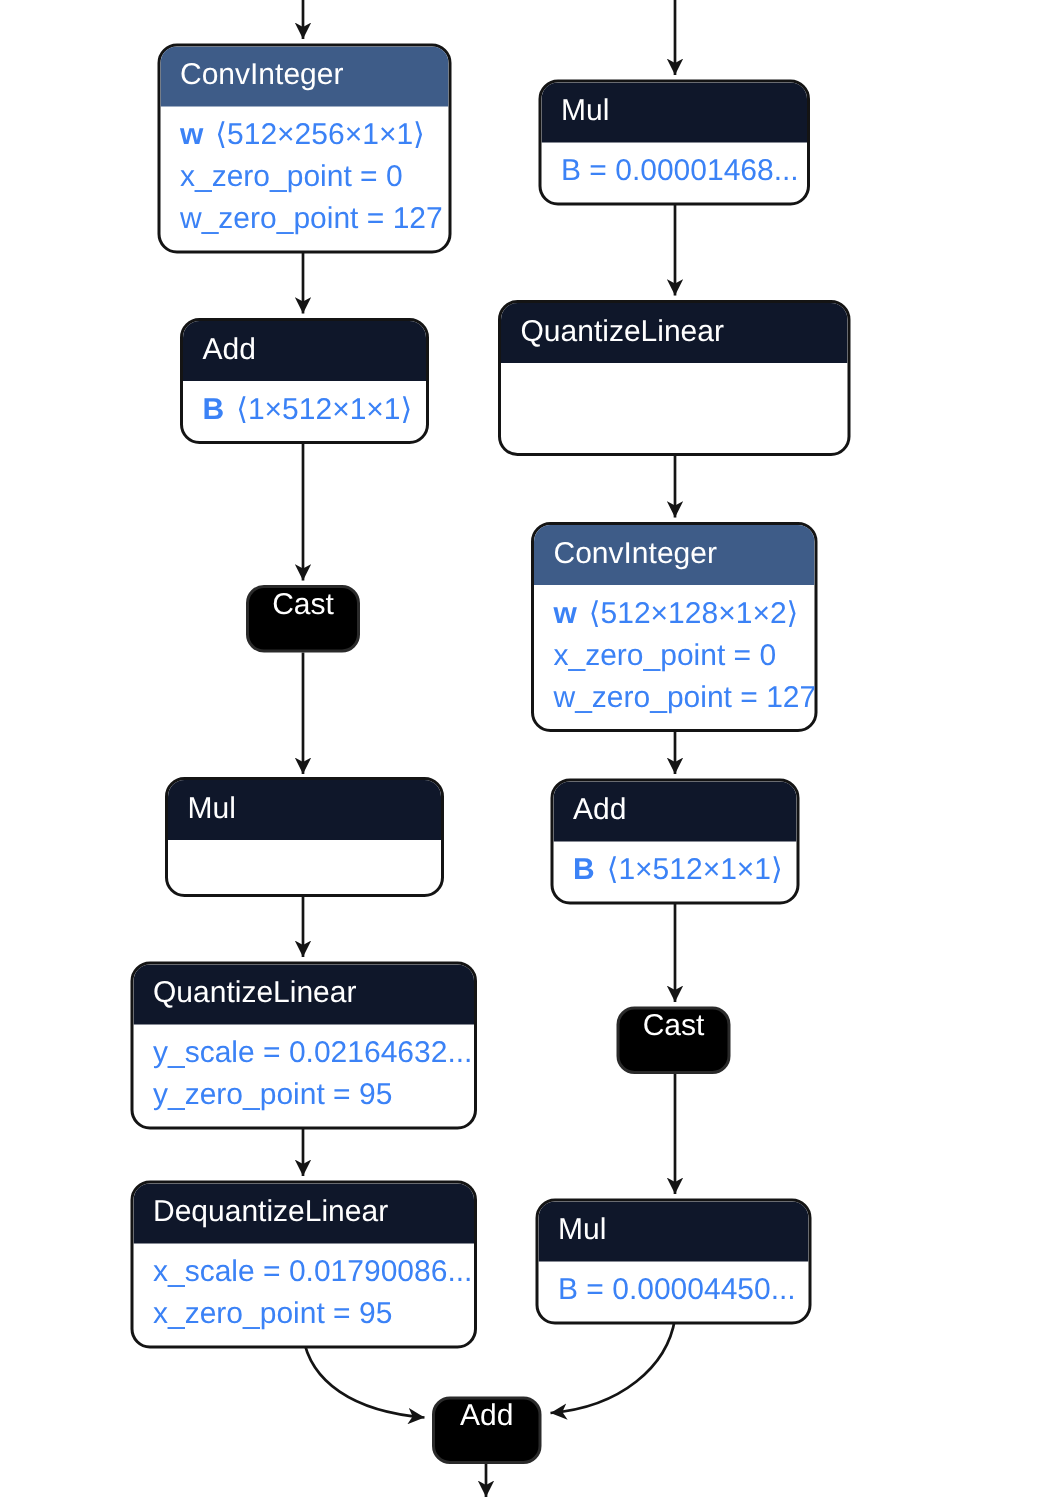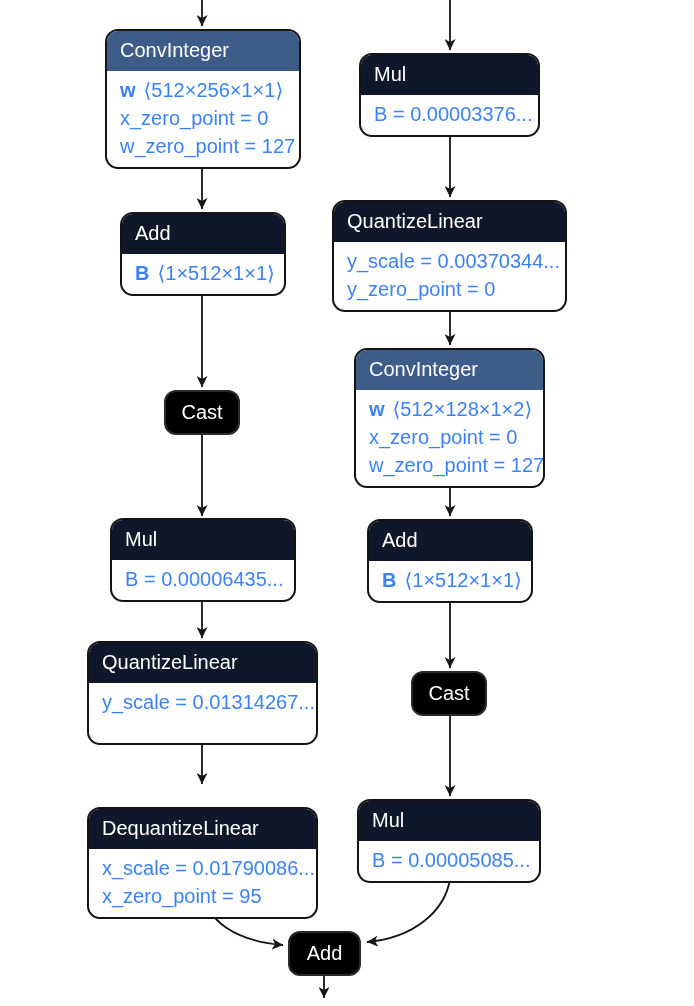--- a/index.html
+++ b/index.html
@@ -34,21 +34,21 @@
   .attr-line { display: block; }
   .attr-bold { font-weight: bold; margin-right: 8px; }
   .attr-bold:empty { display: none; }
   .node-compact {
     position: absolute; z-index: 2;
     background: #000000;
     border: 2px solid #2a2a2a;
     border-radius: 12px;
     color: #ffffff;
     font-size: 20px;
-    display: flex; align-items: center; justify-content: center;
+    display: flex; align-items: flex-start; justify-content: center;
     white-space: nowrap;
   }
 </style>
 </head>
 <body>
 
 <div id="canvas">
 
   <svg id="edges" width="694" height="1006" viewBox="0 0 694 1006">
     <defs>
@@ -96,60 +96,54 @@
   </div>
 
   <div class="node-compact" style="left:147px; top:390px; width:76px; height:45px;">
     <span>Cast</span>
   </div>
 
   <div class="node" style="left:93px; top:518px; width:186px; min-height:80px;">
     <div class="node-header">
       <span>Mul</span>
     </div>
-    <div class="node-body">
-      <span class="attr-line"><span>B = 0.00006435...</span></span>
-    </div>
   </div>
 
   <div class="node" style="left:70px; top:641px; width:231px; min-height:104px;">
     <div class="node-header">
       <span>QuantizeLinear</span>
     </div>
     <div class="node-body">
-      <span class="attr-line"><span>y_scale = 0.01314267...</span></span>
+      <span class="attr-line"><span>y_scale = 0.02164632...</span></span>
+      <span class="attr-line"><span>y_zero_point = 95</span></span>
     </div>
   </div>
 
-  <div class="node" style="left:70px; top:787px; width:231px; min-height:104px;margin-top:20px;">
+  <div class="node" style="left:70px; top:787px; width:231px; min-height:104px;">
     <div class="node-header">
       <span>DequantizeLinear</span>
     </div>
     <div class="node-body">
       <span class="attr-line"><span>x_scale = 0.01790086...</span></span>
       <span class="attr-line"><span>x_zero_point = 95</span></span>
     </div>
   </div>
 
   <div class="node" style="left:342px; top:53px; width:181px; min-height:78px;">
     <div class="node-header">
       <span>Mul</span>
     </div>
     <div class="node-body">
-      <span class="attr-line"><span>B = 0.00003376...</span></span>
+      <span class="attr-line"><span>B = 0.00001468...</span></span>
     </div>
   </div>
 
   <div class="node" style="left:315px; top:200px; width:235px; min-height:104px;">
     <div class="node-header">
       <span>QuantizeLinear</span>
-    </div>
-    <div class="node-body">
-      <span class="attr-line"><span>y_scale = 0.00370344...</span></span>
-      <span class="attr-line"><span>y_zero_point = 0</span></span>
     </div>
   </div>
 
   <div class="node" style="left:337px; top:348px; width:191px; min-height:131px;">
     <div class="node-header" style="background: rgb(62, 92, 136);">
       <span>ConvInteger</span>
     </div>
     <div class="node-body">
       <span class="attr-line"><span class="attr-bold">w</span><span>⟨512×128×1×2⟩</span></span>
       <span class="attr-line"><span>x_zero_point = 0</span></span>
@@ -168,21 +162,21 @@
 
   <div class="node-compact" style="left:394px; top:671px; width:76px; height:45px;">
     <span>Cast</span>
   </div>
 
   <div class="node" style="left:340px; top:799px; width:184px; min-height:80px;">
     <div class="node-header">
       <span>Mul</span>
     </div>
     <div class="node-body">
-      <span class="attr-line"><span>B = 0.00005085...</span></span>
+      <span class="attr-line"><span>B = 0.00004450...</span></span>
     </div>
   </div>
 
   <div class="node-compact" style="left:271px; top:931px; width:73px; height:45px;">
     <span>Add</span>
   </div>
 
 </div>
 
 </body></html>

